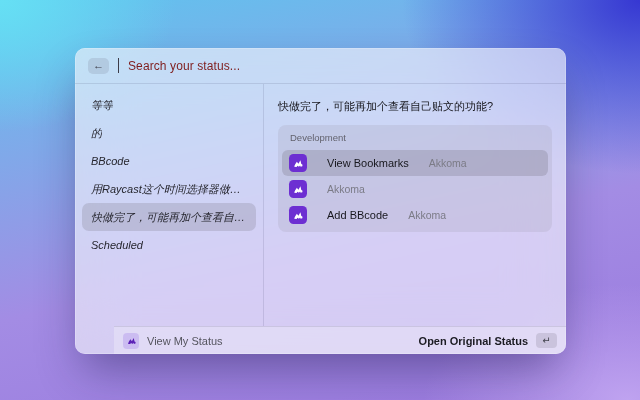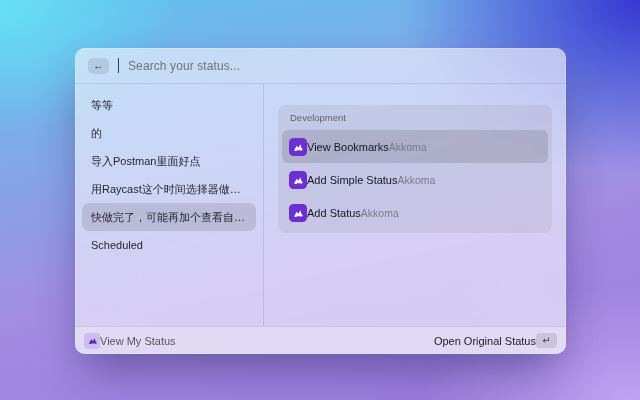--- a/index.html
+++ b/index.html
@@ -24,59 +24,60 @@
   }
   
   .searchbar { height:35px; flex:0 0 35px; display:flex; align-items:center; padding:0 13px; gap:9px; }
   .back-btn {
     width:21px; height:16px; border-radius:5px;
     background:rgba(105,105,125,0.18);
     display:flex; align-items:center; justify-content:center;
     font-size:11px; color:#3a3a44; cursor:default; line-height:1;
   }
   .caret { width:1px; height:15px; background:#3c3c48; }
-  .search-ph { font-size:12px; color:#737373; letter-spacing:0.1px; }
+  .search-ph { font-size:12px; color:#7f1d1d; letter-spacing:0.1px; }
   .hdiv { height:1px; background:rgba(40,40,70,0.12); flex:0 0 1px; }
   
   .main { flex:1 1 auto; display:flex; min-height:0; }
-  .sidebar { width:189px; flex:0 0 189px; border-right:1px solid rgba(40,40,70,0.12); padding:7px 7px; overflow:hidden; }
+  .sidebar { width:189px; flex:0 0 189px; border-right:1px solid rgba(40,40,70,0.12); padding:7px 7px; overflow:hidden;font-style:italic; }
   .side-row {
     height:28px; display:flex; align-items:center; padding:0 9px;
     font-size:11px; color:#26262e; border-radius:7px;
     white-space:nowrap; overflow:hidden; text-overflow:ellipsis;
   }
   .side-row > span { overflow:hidden; text-overflow:ellipsis; white-space:nowrap; }
   .side-row.selected { background:rgba(137,132,152,0.30); }
   
   .detail { flex:1 1 auto; padding:12px 14px; overflow:hidden; }
   .date { font-size:10px; font-style:italic; color:#4b4b55; margin:2px 0 11px; }
   .para { font-size:11px; line-height:20px; color:#17171d; margin-bottom:7px; }
   .dev-box { margin-top:9px; background:rgba(160,156,174,0.22); border-radius:8px; padding:4px; }
   .dev-title { font-size:9.5px; color:#62626d; padding:3px 8px 7px; }
-  .action-row { height:33px; display:flex; align-items:center; gap:0; padding:0 7px; border-radius:6px; }
+  .action-row { height:26px; display:flex; align-items:center; gap:20px; padding:0 7px; border-radius:6px; }
   .action-row.selected { background:rgba(128,124,143,0.32); }
   .app-icon {
     width:18px; height:18px; flex:0 0 18px; border-radius:4.5px; background:#6D2FD2;
     display:flex; align-items:center; justify-content:center;
   }
   .action-label { font-size:11px; color:#17171d; white-space:nowrap; }
   .action-app { font-size:10.5px; color:#7b7b86; white-space:nowrap; }
   
   .footer {
     height:28px; flex:0 0 28px; border-top:1px solid rgba(40,40,70,0.12);
-    display:flex; align-items:center; padding:0 9px; gap:0;
+    display:flex; align-items:center; padding:0 9px; gap:8px;
     background:rgba(244,243,249,0.35);
+    margin-left:39px;
   }
   .footer-icon {
     width:16px; height:16px; border-radius:4px; background:rgba(150,110,230,0.28);
     display:flex; align-items:center; justify-content:center;
   }
   .footer-left-label { font-size:11px; color:#55555f; }
   .footer-spacer { flex:1; }
-  .footer-right-label { font-size:11px; font-weight:normal; color:#1b1b22;padding-left:15px; }
+  .footer-right-label { font-size:11px; font-weight:bold; color:#1b1b22;padding-left:15px; }
   .keycap {
     width:21px; height:15px; border-radius:4px; background:rgba(118,114,134,0.22);
     display:flex; align-items:center; justify-content:center;
     font-size:10px; color:#44444e; line-height:1;
   }
 </style>
 </head>
 <body>
 
 <div class="window">
@@ -94,62 +95,62 @@
   <div class="main">
 
     <div class="sidebar">
       <div class="side-row">
           <span>等等</span>
         </div>
         <div class="side-row">
           <span>的</span>
         </div>
         <div class="side-row">
-          <span>导入Postman里面好点</span>
+          <span>BBcode</span>
         </div>
         <div class="side-row">
           <span>用Raycast这个时间选择器做定时很方…</span>
         </div>
         <div class="side-row selected">
           <span>快做完了，可能再加个查看自己贴文的…</span>
         </div>
         <div class="side-row">
           <span>Scheduled</span>
         </div>
     </div>
 
     <div class="detail">
+      <div class="para">快做完了，可能再加个查看自己贴文的功能?</div>
 
       <div class="dev-box">
         <div class="dev-title">Development</div>
         <div class="action-row selected">
             <span class="app-icon">
               <svg width="12" height="12" viewBox="0 0 16 16">
                 <path fill="#ffffff" d="M3 13 C3.6 9.8 5.2 8.4 6.4 6.2 L8.6 9 L11.2 4.2 L12.4 9.4 C13.6 9.5 14.4 10.4 13.8 12.2 L11.5 13 L10.8 11.4 L9.2 13 L7.4 11.6 L6 13.2 Z"></path>
               </svg>
             </span>
             <span class="action-label">View Bookmarks</span>
             <span class="action-app">Akkoma</span>
           </div>
           <div class="action-row">
             <span class="app-icon">
               <svg width="12" height="12" viewBox="0 0 16 16">
                 <path fill="#ffffff" d="M3 13 C3.6 9.8 5.2 8.4 6.4 6.2 L8.6 9 L11.2 4.2 L12.4 9.4 C13.6 9.5 14.4 10.4 13.8 12.2 L11.5 13 L10.8 11.4 L9.2 13 L7.4 11.6 L6 13.2 Z"></path>
               </svg>
             </span>
-            <span class="action-label">Add Simple Status</span>
             <span class="action-app">Akkoma</span>
           </div>
           <div class="action-row">
             <span class="app-icon">
               <svg width="12" height="12" viewBox="0 0 16 16">
                 <path fill="#ffffff" d="M3 13 C3.6 9.8 5.2 8.4 6.4 6.2 L8.6 9 L11.2 4.2 L12.4 9.4 C13.6 9.5 14.4 10.4 13.8 12.2 L11.5 13 L10.8 11.4 L9.2 13 L7.4 11.6 L6 13.2 Z"></path>
               </svg>
             </span>
-            <span class="action-label">Add Status</span>
+            <span class="action-label">Add BBcode</span>
             <span class="action-app">Akkoma</span>
           </div>
       </div>
     </div>
 
   </div>
 
   <div class="footer">
     <span class="footer-icon">
       <svg width="11" height="11" viewBox="0 0 16 16">

